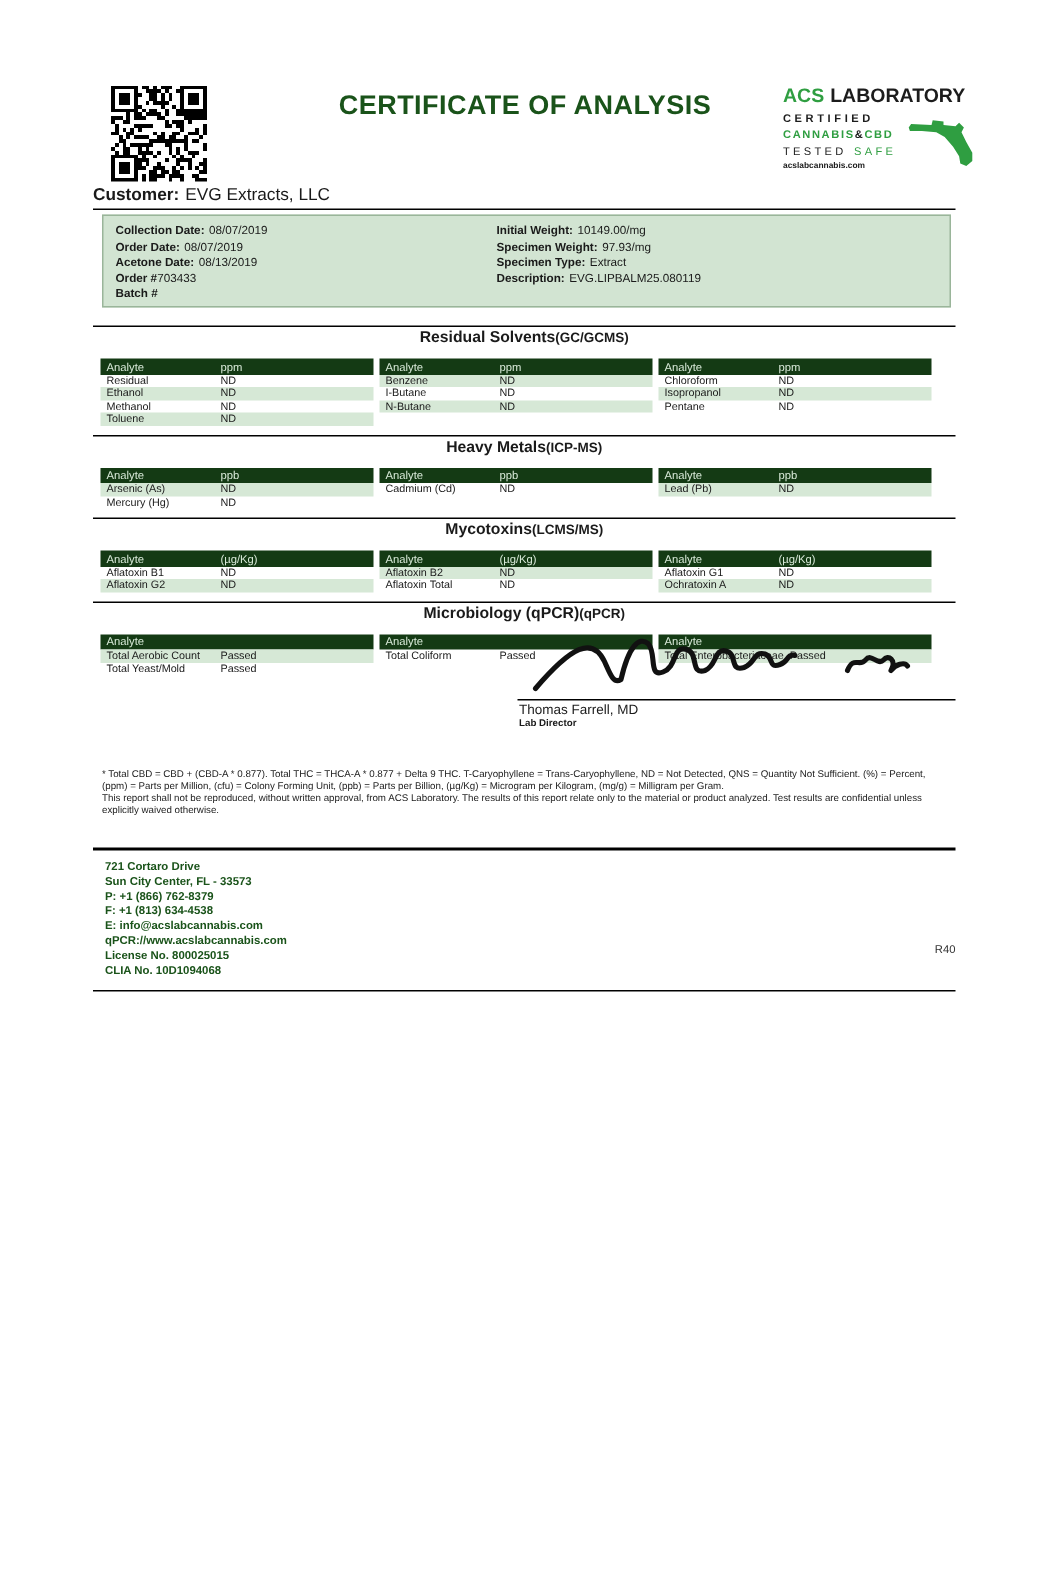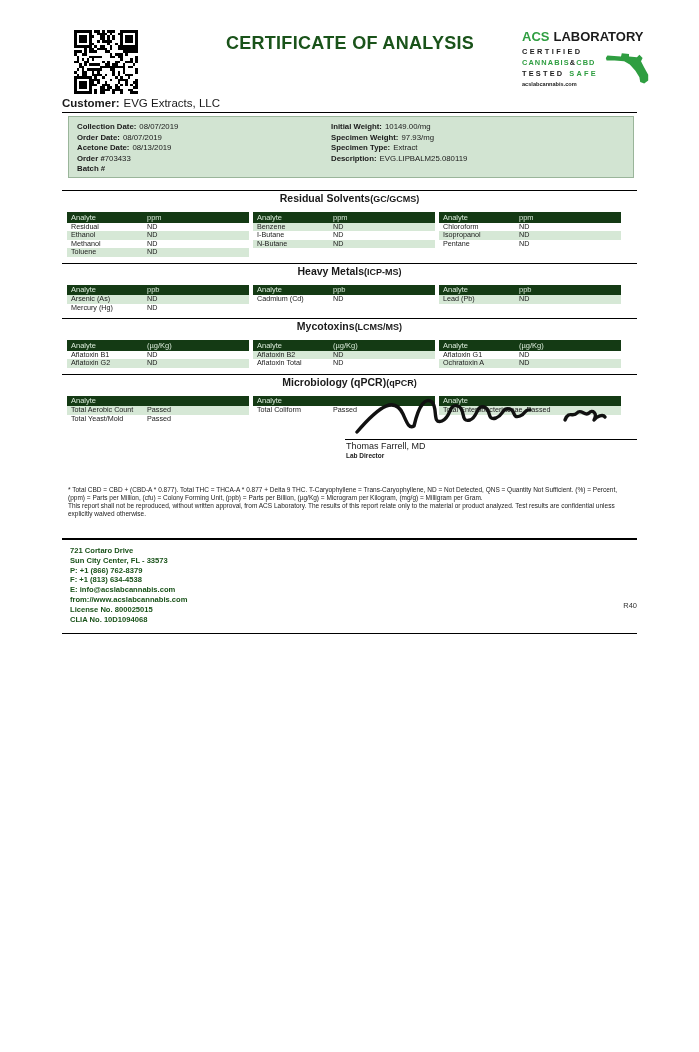--- a/index.html
+++ b/index.html
@@ -1,31 +1,31 @@
 <!DOCTYPE html>
 <html style="--dark-green-bar: #143a14; --light-row-green: #d6e8d6; --box-green: #d2e4d2; --box-border: #9ab59a; --brand-dark-green: #1a531a; --logo-green: #2f9e41;"><head>
 <meta charset="utf-8">
 <style>
   html,body{margin:0;padding:0;background:#fff;}
   .page{position:relative;width:699px;height:764px;background:#fff;overflow:hidden;
-        font-family:"Liberation Sans",sans-serif;color:#1a1a1a;}
+        font-family:"Liberation Sans",sans-serif;color:#1a1a1a;margin-top:27px;}
 
   
   .qr{position:absolute;left:74px;top:30px;width:64px;height:64px;}
   .title{position:absolute;left:150px;top:33px;width:400px;text-align:center;
          font-size:18px;font-weight:bold;color:var(--brand-dark-green);letter-spacing:.3px;}
   .logo{position:absolute;left:522px;top:29px;width:150px;}
   .logo-line1{font-size:13px;font-weight:bold;color:#1c1c1c;white-space:nowrap;}
   .logo-line1 .g{color:var(--logo-green);margin-right:4px;}
   .logo-body{display:flex;align-items:flex-start;}
   .logo-text{width:80px;}
   .logo-cert{font-size:7.4px;font-weight:bold;letter-spacing:2.4px;color:#1c1c1c;margin-top:3px;}
   .logo-cbd{font-size:7.4px;font-weight:bold;letter-spacing:1.1px;margin-top:2px;color:var(--logo-green);white-space:nowrap;}
   .logo-cbd .b{color:#1c1c1c;}
-  .logo-safe{font-size:7.4px;font-weight:bold;letter-spacing:2.2px;margin-top:2px;color:#1c1c1c;white-space:nowrap;}
+  .logo-safe{font-size:7.4px;font-weight:normal;letter-spacing:2.2px;margin-top:2px;color:#1c1c1c;white-space:nowrap;}
   .logo-safe .g{color:var(--logo-green);margin-left:5px;}
   .logo-site{font-size:5.6px;font-weight:bold;color:#1c1c1c;margin-top:3px;}
   .florida{margin-top:6px;margin-left:2px;}
 
   
   .customer{position:absolute;left:62px;top:97px;width:575px;font-size:11.5px;
             border-bottom:1.5px solid #000;padding-bottom:3px;}
   .customer b{margin-right:4px;}
   .info-box{position:absolute;left:68px;top:116px;width:566px;height:62px;box-sizing:border-box;
             background:var(--box-green);border:1px solid var(--box-border);}
@@ -591,21 +591,21 @@
     <div class="fcol1">
       <div>721 Cortaro Drive</div>
       <div>Sun City Center, FL - 33573</div>
     </div>
     <div class="fcol2">
       <div>P: +1 (866) 762-8379</div>
       <div>F: +1 (813) 634-4538</div>
     </div>
     <div class="fcol3">
       <div>E: info@acslabcannabis.com</div>
-      <div>from://www.acslabcannabis.com</div>
+      <div>qPCR://www.acslabcannabis.com</div>
     </div>
     <div class="fcol4">
       <div>License No. 800025015</div>
       <div>CLIA No. 10D1094068</div>
     </div>
   </div>
 
   <div class="rev">R40</div>
 </div>
 

